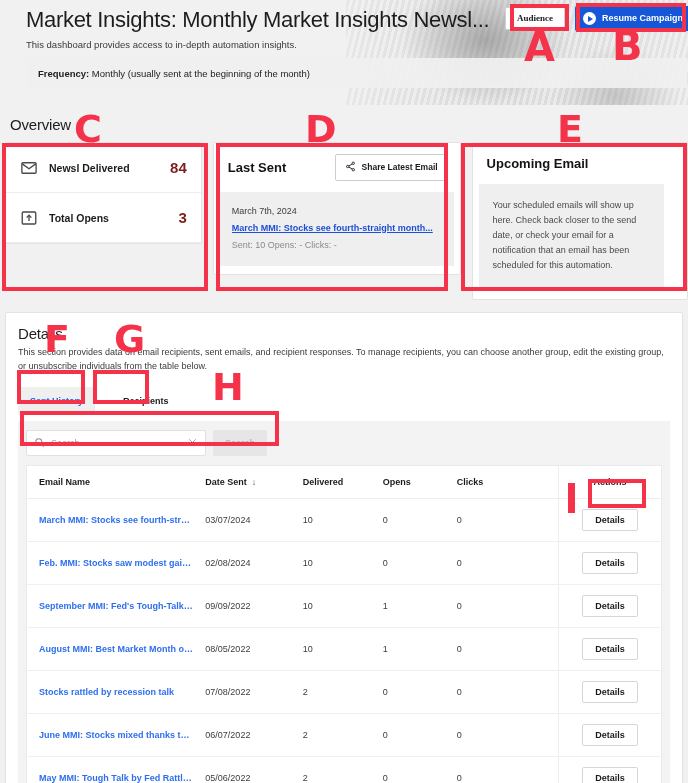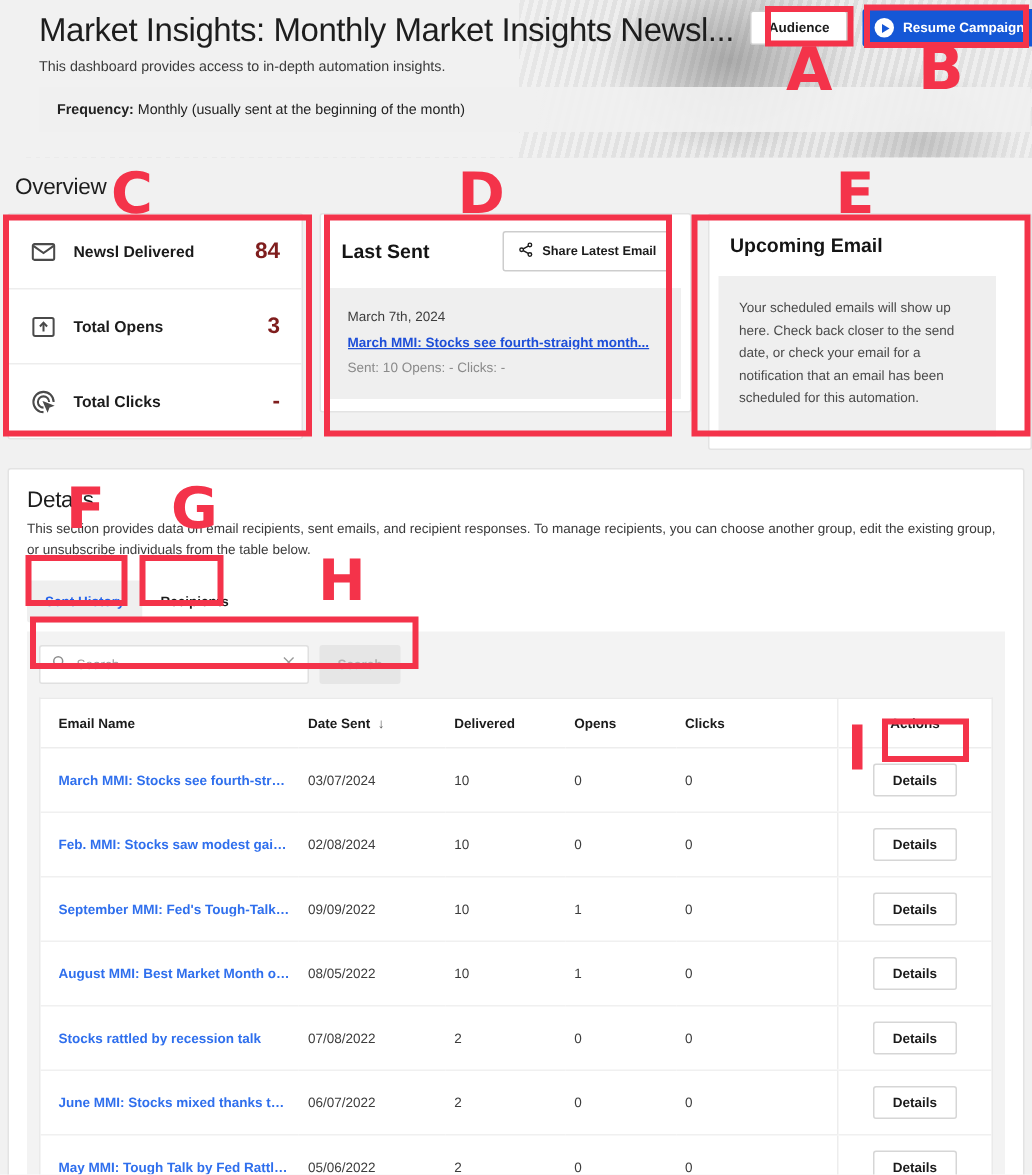--- a/index.html
+++ b/index.html
@@ -54,21 +54,21 @@
   .freq-text { font-size: 9.5px; color: #222; }
   .freq-text b { font-weight: 700; }
 
   .header-actions {
     position: absolute; right: 10px; top: 6px; z-index: 3;
     display: flex; align-items: center; gap: 10px;
   }
   .btn-audience {
     background: #fff; border: 1px solid #cfcfcf; border-radius: 2px;
     font-size: 9px; font-weight: 700; color: #1b1b1b;
-    padding: 6px 11px; cursor: pointer; line-height: 1;
+    padding: 6px 11px; cursor: pointer; line-height: 1; font-family: Liberation Serif, serif;
   }
   .btn-resume {
     background: #1557d6; border: none; border-radius: 2px;
     font-size: 9px; font-weight: 700; color: #fff;
     padding: 6px 11px 6px 8px; cursor: pointer; line-height: 1;
     display: flex; align-items: center; gap: 6px;
   }
   .play-circle {
     width: 13px; height: 13px; border-radius: 50%;
     background: #fff; display: inline-flex; align-items: center; justify-content: center;
@@ -134,21 +134,21 @@
   }
 
   
   .details-wrap { padding: 12px 5px 0 5px; }
   .details-card {
     background: #fff; border: 1px solid #e3e3e3; border-radius: 2px;
     padding: 12px 12px 10px 12px;
   }
   .details-title { font-size: 15px; font-weight: 400; color: #1d1d1d; letter-spacing: -0.2px; }
   .details-desc { font-size: 9px; color: #3a3a3a; line-height: 14px; margin-top: 3px; }
-  .tabs { display: flex; gap: 0; margin-top: 14px; }
+  .tabs { display: flex; gap: 16px; margin-top: 14px; }
   .tab {
     font-size: 9px; font-weight: 700; padding: 9px 12px; cursor: pointer;
     border-radius: 2px;
   }
   .tab-active { color: #2563eb; background: #efefef; }
   .tab-inactive { color: #1b1b1b; background: #fff; }
 
   .table-panel { background: #f3f3f3; margin-top: 6px; padding: 9px 8px 0 8px; }
   .search-bar { display: flex; align-items: center; gap: 7px; }
   .search-field {
@@ -250,31 +250,20 @@
           <svg viewBox="0 0 24 24" width="18" height="18" fill="none" stroke="#4a4a4a" stroke-width="1.8">
             <rect x="3" y="4" width="18" height="16" rx="1.5"></rect>
               <path d="M12 16V8.5"></path>
               <path d="M8.8 11.5L12 8.2l3.2 3.3"></path>
           </svg>
         </span>
         <span class="stat-label">Total Opens</span>
         <span class="stat-value">3</span>
       </div>
       <div class="stat-sep"></div>
-      <div class="stat-row">
-        <span class="stat-icon">
-          <svg viewBox="0 0 24 24" width="18" height="18" fill="none" stroke="#4a4a4a" stroke-width="1.8">
-            <path d="M21 12a9 9 0 1 0-9 9"></path>
-              <path d="M17 12a5 5 0 1 0-5 5"></path>
-            <path d="M12.2 12.2l8 3.2-3.4 1.2-1.2 3.4z" fill="#4a4a4a" stroke="#4a4a4a" stroke-width="1.2"></path>
-          </svg>
-        </span>
-        <span class="stat-label">Total Clicks</span>
-        <span class="stat-value">-</span>
-      </div>
     </div>
 
     <div class="ov-card card-last">
       <div class="card-last-head">
         <span class="card-head-title">Last Sent</span>
         <button class="btn-share">
           <span>
             <svg viewBox="0 0 24 24" width="11" height="11" fill="none" stroke="#1b1b1b" stroke-width="2">
               <circle cx="18" cy="5" r="2.6"></circle>
                 <circle cx="6" cy="12" r="2.6"></circle>

